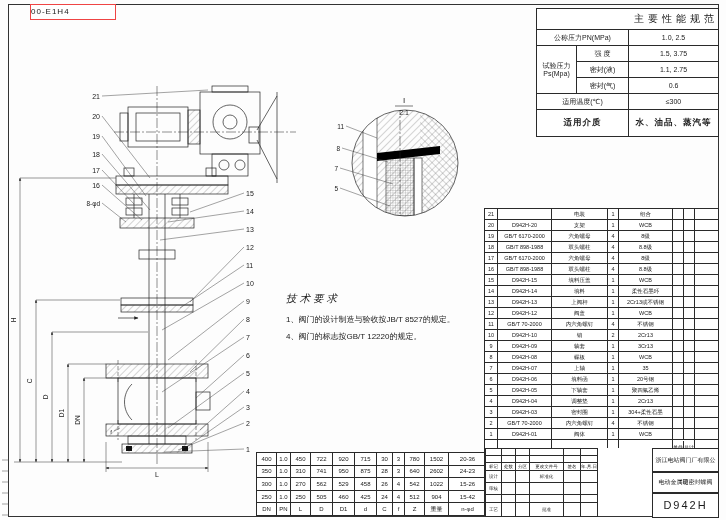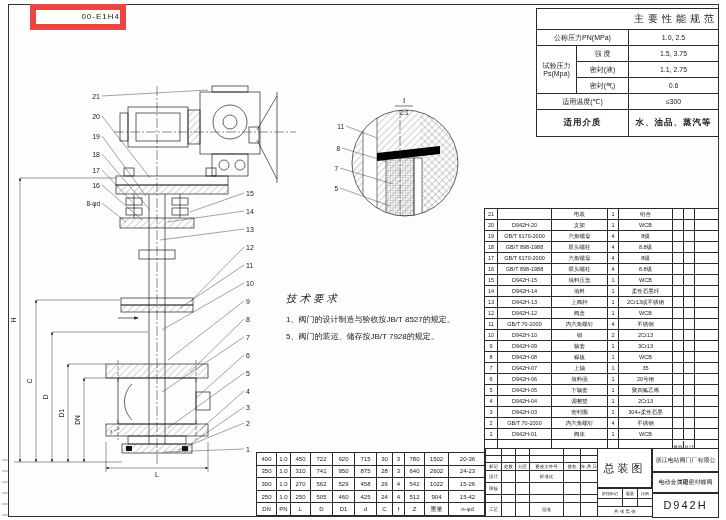--- a/index.html
+++ b/index.html
@@ -1,21 +1,21 @@
 <!DOCTYPE html>
 <html><head>
 <meta charset="utf-8">
 <style>
   html,body{margin:0;padding:0;}
   body{width:726px;height:520px;background:#fdfdfd;position:relative;overflow:hidden;
        font-family:"Liberation Sans","DejaVu Sans",sans-serif;color:#1a1a1a;}
   .abs{position:absolute;}
   .frame{left:8px;top:4px;width:709px;height:511px;border:1px solid #333;}
-  .dwgno{left:30px;top:4px;width:84px;height:14px;border:6px solid #ef4444;background:#fff;
-         font-size:8px;line-height:14px;text-align:right;letter-spacing:1px;}
+  .dwgno{left:30px;top:4px;width:84px;height:14px;border:1px solid #ef4444;background:#fff;
+         font-size:8px;line-height:14px;text-align:left;letter-spacing:1px;}
   table{border-collapse:collapse;table-layout:fixed;background:#fff;}
   td{border:1px solid #2a2a2a;padding:0;text-align:center;overflow:hidden;white-space:nowrap;
      font-size:7px;vertical-align:middle;}
   
   .perf{left:536px;top:8px;width:182px;font-size:8px;}
   .perf td{height:15px;}
   .perf .ttl{height:20px;font-size:10px;letter-spacing:4px;text-align:right;}
   .perf .wrap{white-space:normal;line-height:1.1;font-size:7px;}
   .perf .med{height:26px;font-size:8.5px;letter-spacing:1px;font-weight:bold;}
   
@@ -288,21 +288,21 @@
         <td colspan="2" class="med">适用介质</td>
       <td class="med">水、油品、蒸汽等</td>
       </tr>
 </tbody>
   </table>
 
 <div class="abs tech">
   <div class="tech-title">技术要求</div>
   <div>
       <div class="li">1、阀门的设计制造与验收按JB/T 8527的规定。</div>
-      <div class="li">5、阀门的装运、储存按JB/T 7928的规定。</div>
+      <div class="li">4、阀门的标志按GB/T 12220的规定。</div>
     </div>
 </div>
 
 <table class="abs bom">
   <colgroup>
     <col style="width:13px">
       <col style="width:54px">
       <col style="width:56px">
       <col style="width:11px">
     <col style="width:54px">
@@ -686,43 +686,18 @@
     <tr style="height:14px">
           <td>工艺</td>
           <td></td>
           <td></td>
       <td>批准</td>
           <td></td>
           <td></td>
         </tr>
   </tbody>
     </table>
-  <div class="mid">
-    <div class="mid-title">总装图</div>
-    <table class="tb-mid">
-      <colgroup>
-          <col style="width:25px">
-          <col style="width:15px">
-          <col style="width:15px">
-        </colgroup>
-      <tbody>
-          <tr style="height:10px">
-        <td>阶段标记</td>
-        <td>重量</td>
-        <td>比例</td>
-      </tr>
-      <tr style="height:8px">
-            <td></td>
-            <td></td>
-            <td></td>
-          </tr>
-      <tr style="height:10px">
-            <td colspan="3" style="font-size:4.5px">共 张 第 张</td>
-          </tr>
-    </tbody>
-      </table>
-  </div>
   <div class="right">
     <div class="rcell company">浙江电站阀门厂有限公司</div>
     <div class="rcell product">电动金属硬密封蝶阀</div>
     <div class="rcell model">D942H</div>
   </div>
 </div>
 
 </body></html>

